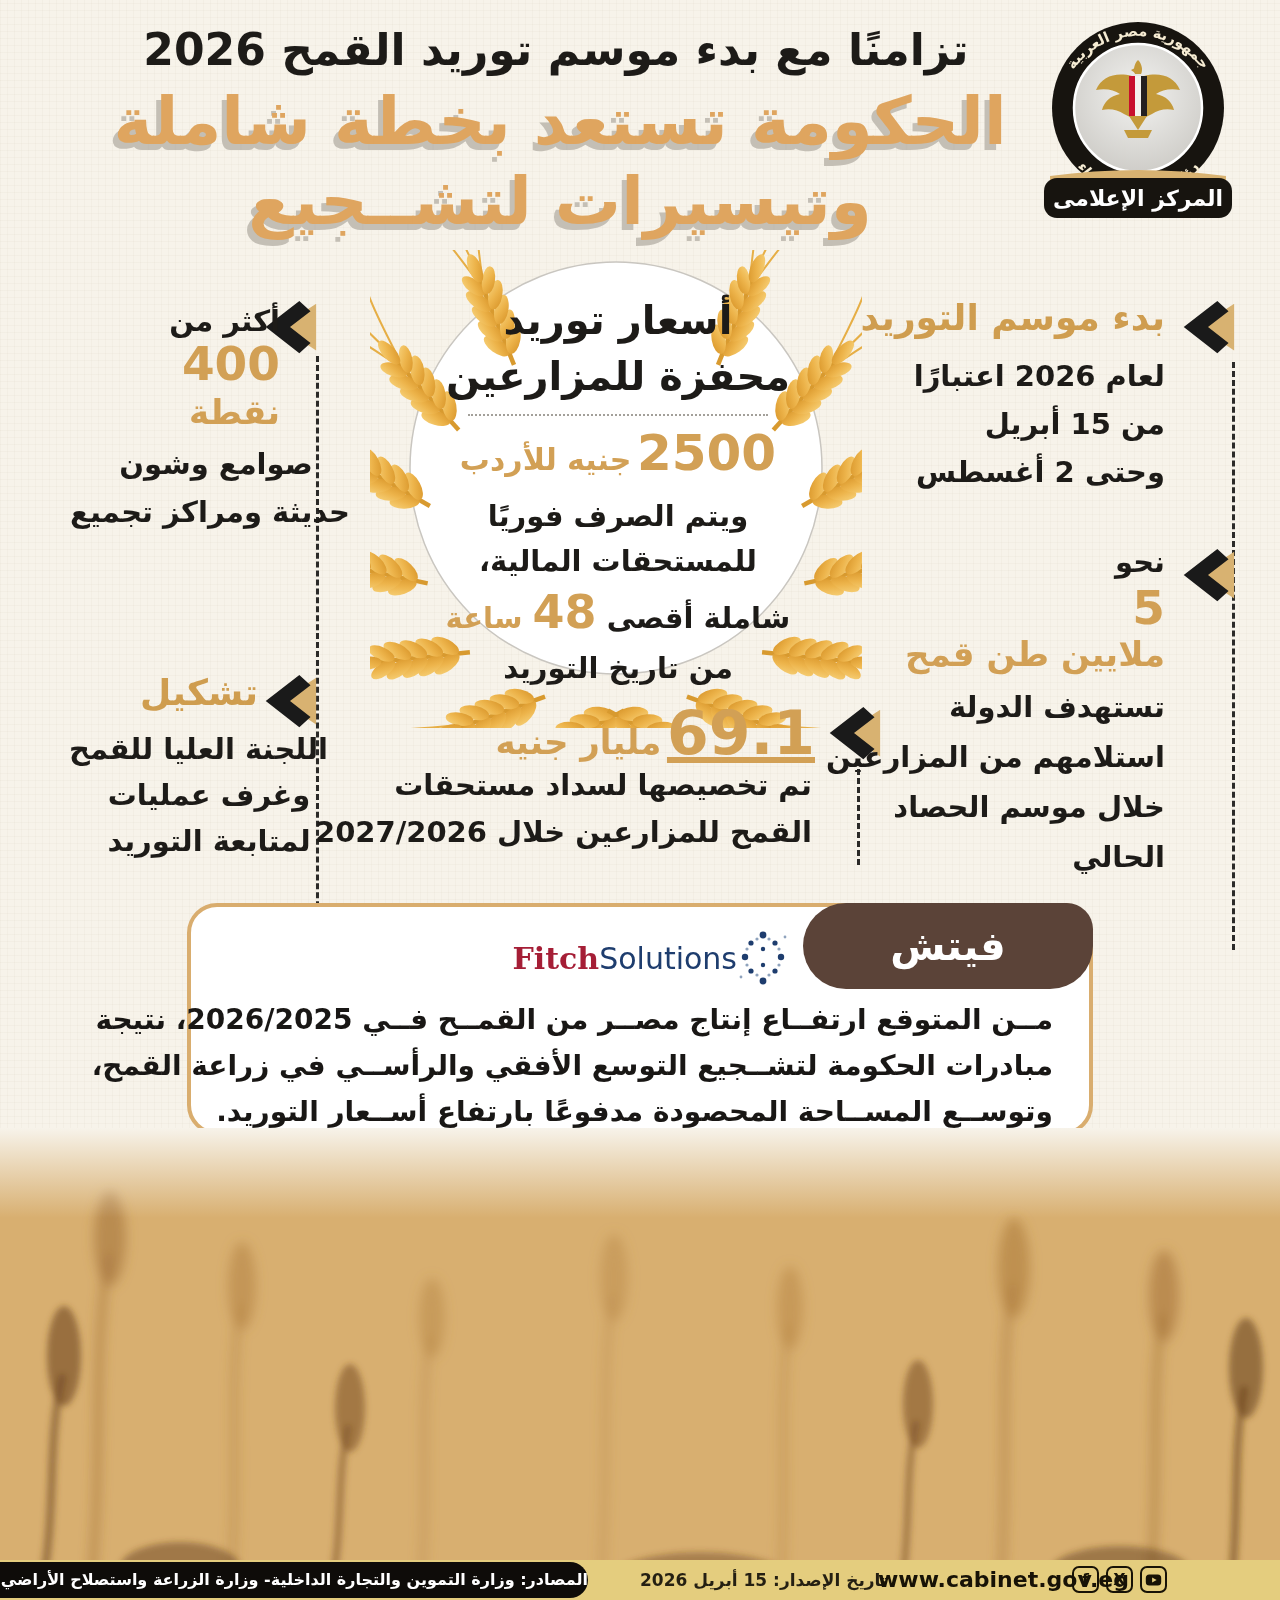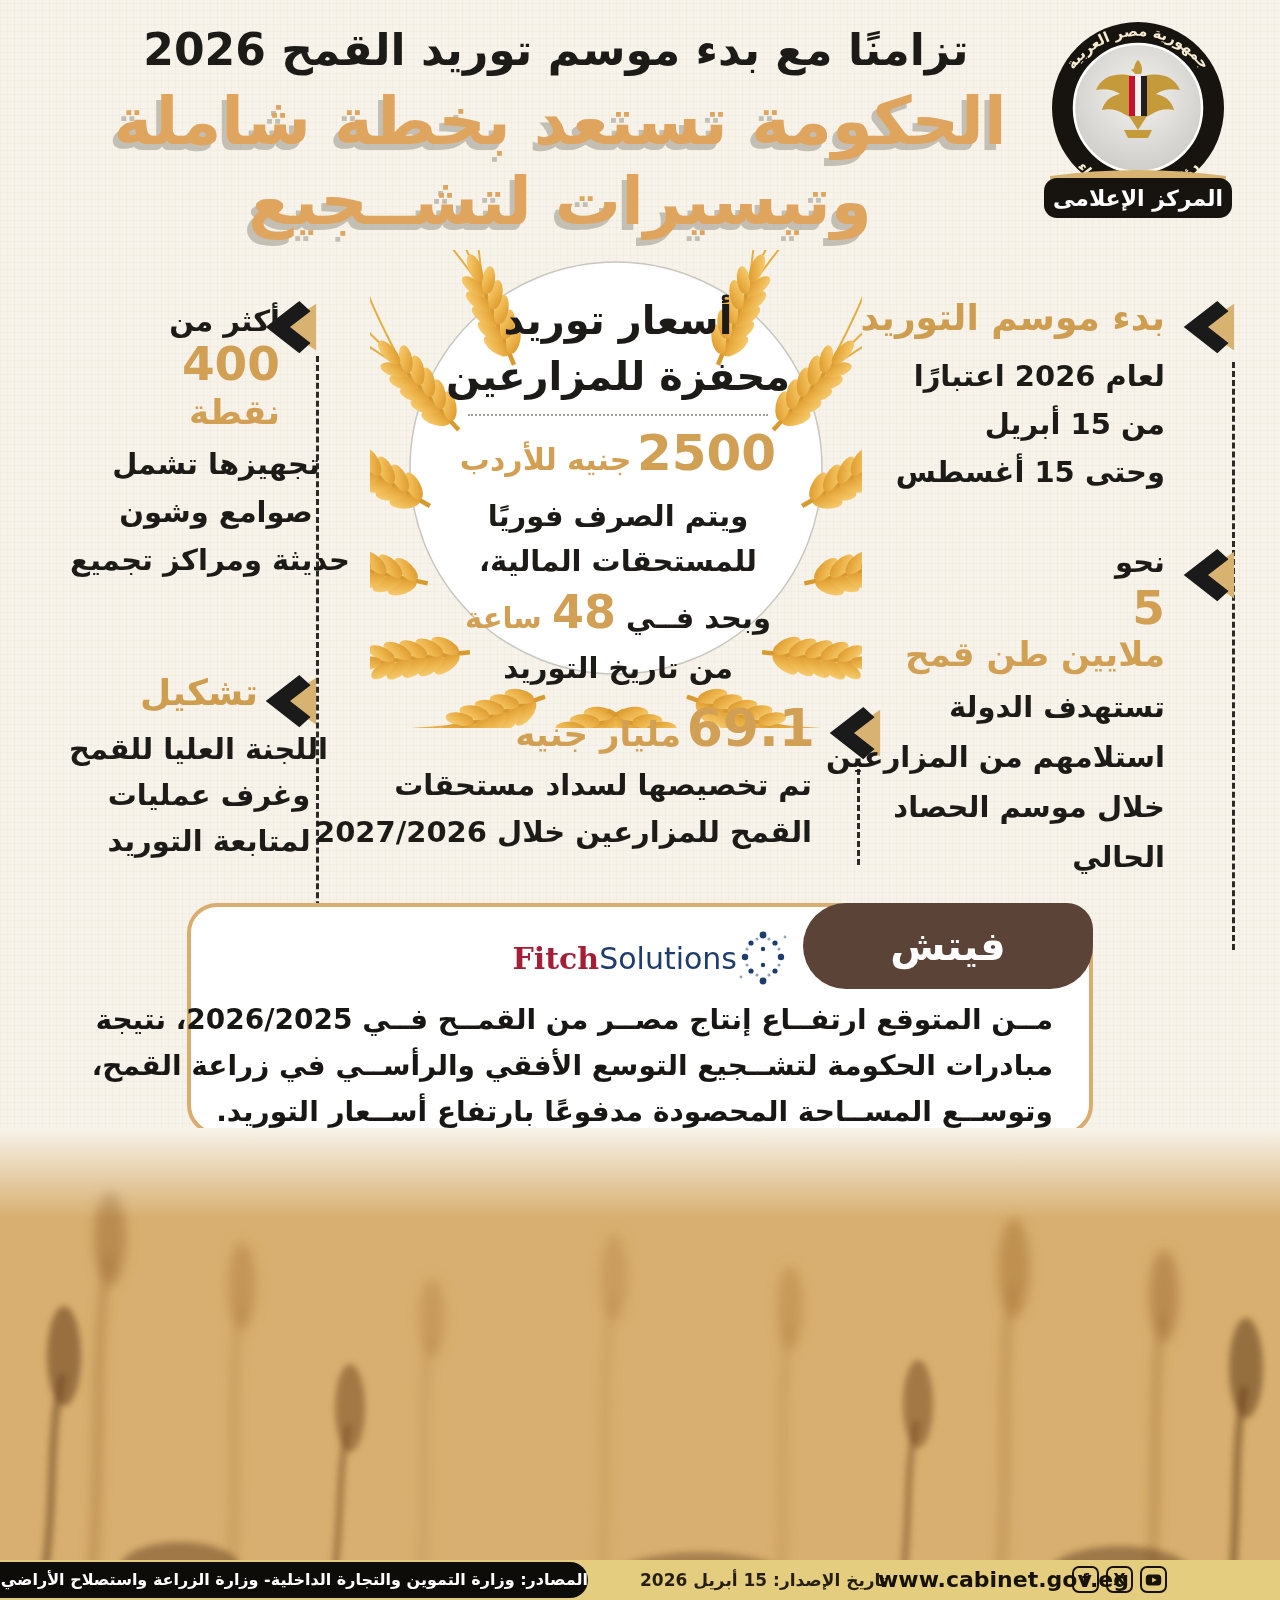--- a/index.html
+++ b/index.html
@@ -47,21 +47,21 @@
   .sec-head { position:absolute; direction:rtl; font-weight:800; color:#cf9d4f; font-size:36px; white-space:nowrap; }
   .sec-intro { position:absolute; direction:rtl; font-weight:700; color:#1d1b18; font-size:29px; white-space:nowrap; }
   .sec-big { position:absolute; direction:rtl; font-weight:800; color:#d2a055; font-size:47px; white-space:nowrap; }
   .sec-unit { position:absolute; direction:rtl; font-weight:800; color:#d2a055; font-size:34px; white-space:nowrap; }
   .sec-body { position:absolute; direction:rtl; font-weight:600; color:#1d1b18; font-size:29px; white-space:nowrap; }
   .sec-body div { white-space:nowrap; }
   .align-r { text-align:right; }
   .align-c { text-align:center; }
   
   .alloc-head { position:absolute; direction:rtl; white-space:nowrap; font-weight:800; color:#d2a055; }
-  .alloc-head .big { font-size:52px; }
+  .alloc-head .big { font-size:60px;text-decoration:underline; }
   .alloc-head .unit { font-size:34px; }
   
   .fitch-box {
     position:absolute; left:187px; top:903px; width:906px; height:232px;
     background:#ffffff; border:4px solid #d9ad6e; border-radius:30px;
   }
   .fitch-tab {
     position:absolute; right:-4px; top:-4px; width:290px; height:86px;
     background:#5b4338; border-radius:46px 28px 46px 46px;
     display:flex; align-items:center; justify-content:center;
@@ -215,21 +215,21 @@
       <div>محفزة للمزارعين</div>
     </div>
     <div class="m-divider"></div>
     <div class="m-price">
       <span class="big">2500</span>
       <span class="unit">جنيه للأردب</span>
     </div>
     <div class="m-line">ويتم الصرف فوريًا</div>
     <div class="m-line">للمستحقات المالية،</div>
     <div class="m-hours">
-      <span>وبحد فــي</span>
+      <span>شاملة أقصى</span>
       <span class="big">48</span>
       <span class="unit">ساعة</span>
     </div>
     <div class="m-line m-last">من تاريخ التوريد</div>
   </div>
 
   <div class="dotline" style="left:316px; top:356px; height:578px;"></div>
   <div class="dotline" style="left:1232px; top:362px; height:588px;"></div>
   <div class="dotline" style="left:857px; top:760px; height:105px;"></div>
 
@@ -251,38 +251,37 @@
   </svg>
   <svg class="marker" style="left:826px; top:706px;" viewBox="0 0 60 58">
     <polygon points="58,3 58,53 20,28" fill="#d8b271"></polygon>
       <path d="M40,0 L4,28 L40,56 L52,45 L30,28 L52,11 Z" fill="#1a1a1a"></path>
   </svg>
 
   <div class="sec-head" style="right:115px; top:297px;">بدء موسم التوريد</div>
   <div class="sec-body align-r" style="right:115px; top:352px; line-height:48px;">
     <div>لعام 2026 اعتبارًا</div>
     <div>من 15 أبريل</div>
-    <div>وحتى 15 أغسطس</div>
+    <div>وحتى 2 أغسطس</div>
   </div>
 
   <div class="sec-intro" style="right:115px; top:545px;">نحو</div>
   <div class="sec-big" style="right:115px; top:580px;">5</div>
   <div class="sec-unit" style="right:115px; top:634px;">ملايين طن قمح</div>
   <div class="sec-body align-r" style="right:115px; top:682px; line-height:50px;">
     <div>تستهدف الدولة</div>
     <div>استلامهم من المزارعين</div>
     <div>خلال موسم الحصاد</div>
     <div>الحالي</div>
   </div>
 
   <div class="sec-intro" style="right:1000px; top:304px;">أكثر من</div>
   <div class="sec-big" style="right:1000px; top:336px;">400</div>
   <div class="sec-unit" style="right:1000px; top:392px;">نقطة</div>
   <div class="sec-body align-c" style="left:82px; top:440px; width:268px; line-height:48px;">
-    <div>تجهيزها تشمل</div>
     <div>صوامع وشون</div>
     <div>حديثة ومراكز تجميع</div>
   </div>
 
   <div class="sec-head" style="right:1022px; top:672px;">تشكيل</div>
   <div class="sec-body align-c" style="left:90px; top:726px; width:238px; line-height:46px;">
     <div>اللجنة العليا للقمح</div>
     <div>وغرف عمليات</div>
     <div>لمتابعة التوريد</div>
   </div>

